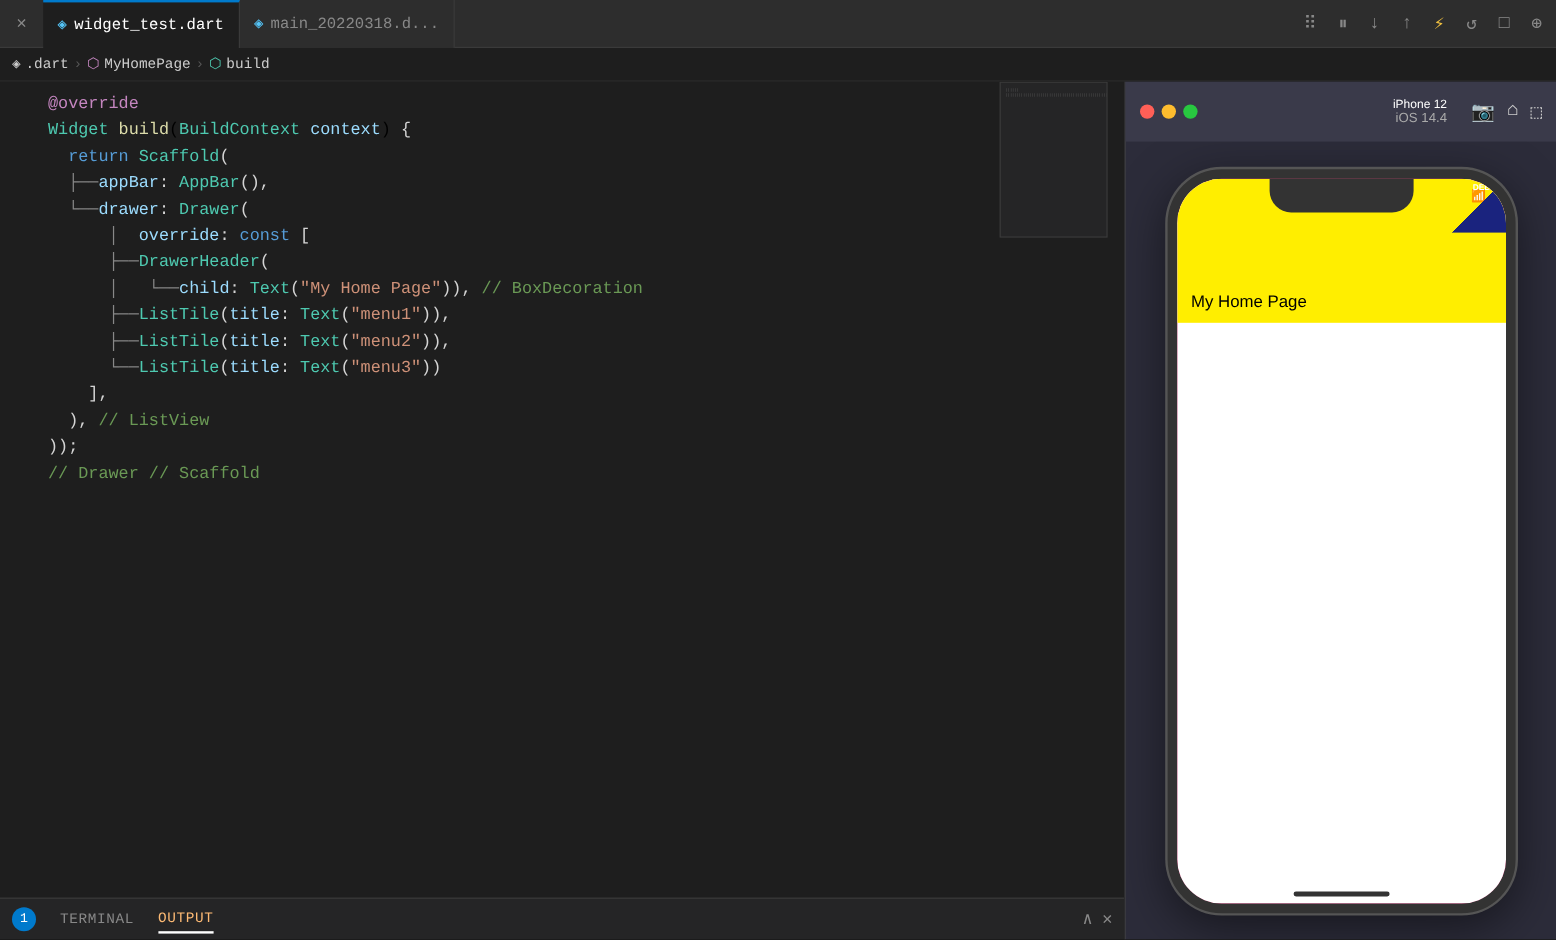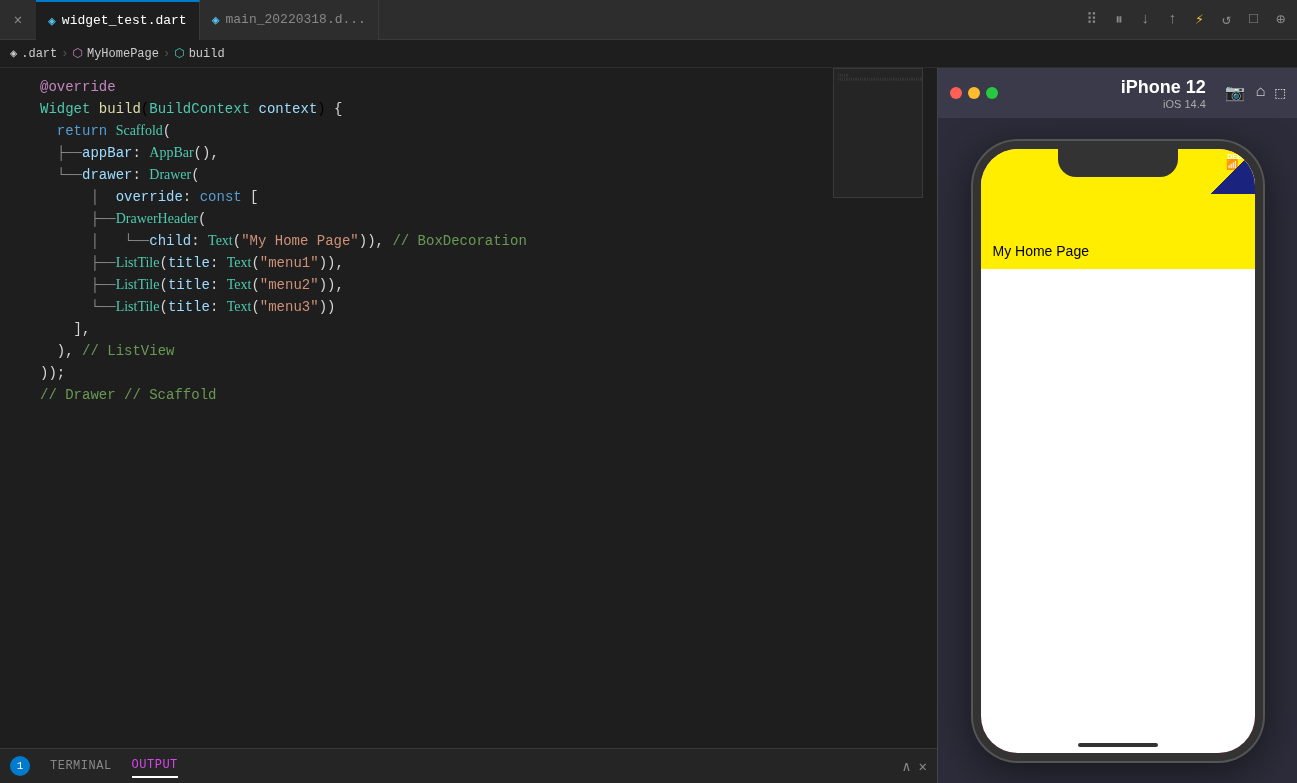--- a/index.html
+++ b/index.html
@@ -149,21 +149,21 @@
       flex-shrink: 0;
     }
     .line-content {
       flex: 1;
     }
 
     
     .kw { color: #569cd6; } 
     .kw2 { color: #c586c0; text-align: right; } 
     .fn { color: #dcdcaa; } 
-    .cls { color: #4ec9b0; font-family: Liberation Serif, serif; } 
+    .cls { color: #4ec9b0; } 
     .str { color: #ce9178; } 
     .cmt { color: #6a9955; }
     .param { color: #9cdcfe; }
     .punct { color: #d4d4d4; }
     .tree { color: #888; }
     .yellow-box {
       display: inline-block;
       width: 12px;
       height: 12px;
       background: #ffeb3b;
@@ -186,21 +186,21 @@
     }
     .bottom-tab {
       color: #888;
       font-size: 12px;
       cursor: pointer;
       padding: 4px 0;
       text-transform: uppercase;
       letter-spacing: 0.5px;
     }
     .bottom-tab.active {
-      color: #d946ef;
+      color: #fdba74;
       border-bottom: 2px solid #fff;
     }
     .line-num-indicator {
       width: 20px;
       height: 20px;
       border-radius: 50%;
       background: #007acc;
       color: #fff;
       font-size: 11px;
       display: flex;
@@ -248,22 +248,22 @@
     .tl-red { background: #ff5f57; }
     .tl-yellow { background: #febc2e; }
     .tl-green { background: #28c840; }
     .device-name-area {
       margin-left: auto;
       text-align: right;
     }
     .device-name {
       color: #fff;
       font-family: -apple-system, sans-serif;
-      font-size: 18px;
-      font-weight: 700;
+      font-size: 10px;
+      font-weight: 400;
     }
     .device-os {
       color: #aaa;
       font-family: -apple-system, sans-serif;
       font-size: 11px;
     }
     .device-icons {
       display: flex;
       gap: 10px;
       margin-left: 12px;

